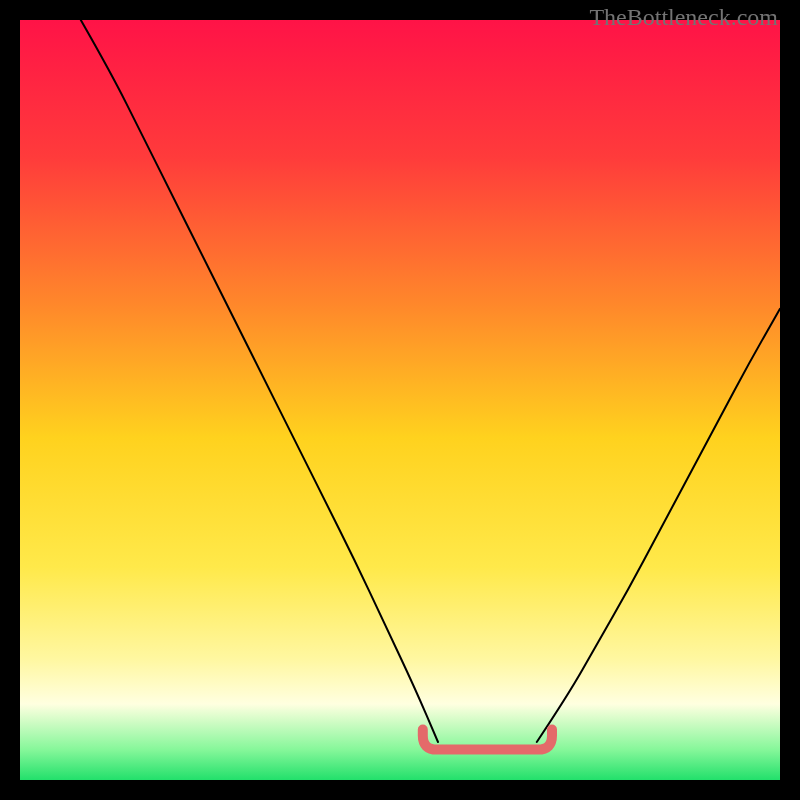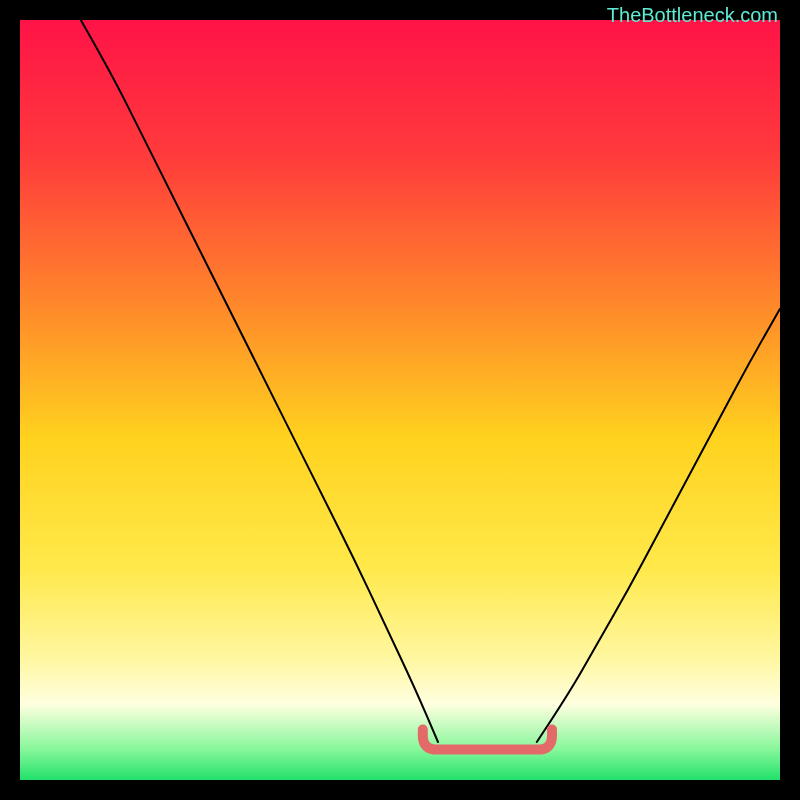--- a/index.html
+++ b/index.html
@@ -15,23 +15,23 @@
     left: 20px;
     top: 20px;
     width: 760px;
     height: 760px;
     background: #000000;
   }
   .watermark {
     position: absolute;
     top: 4px;
     right: 22px;
-    color: #5eead4;
-    font-family: Liberation Sans, sans-serif;
-    font-size: 20px;
+    color: #737373;
+    font-family: Liberation Serif, serif;
+    font-size: 24px;
     font-weight: 400;
     letter-spacing: 0px;
     pointer-events: none;
   }
 </style>
 </head>
 <body>
 
 <div class="frame">
   <svg class="plot-svg" width="760" height="760" viewBox="0 0 760 760" preserveAspectRatio="none">

